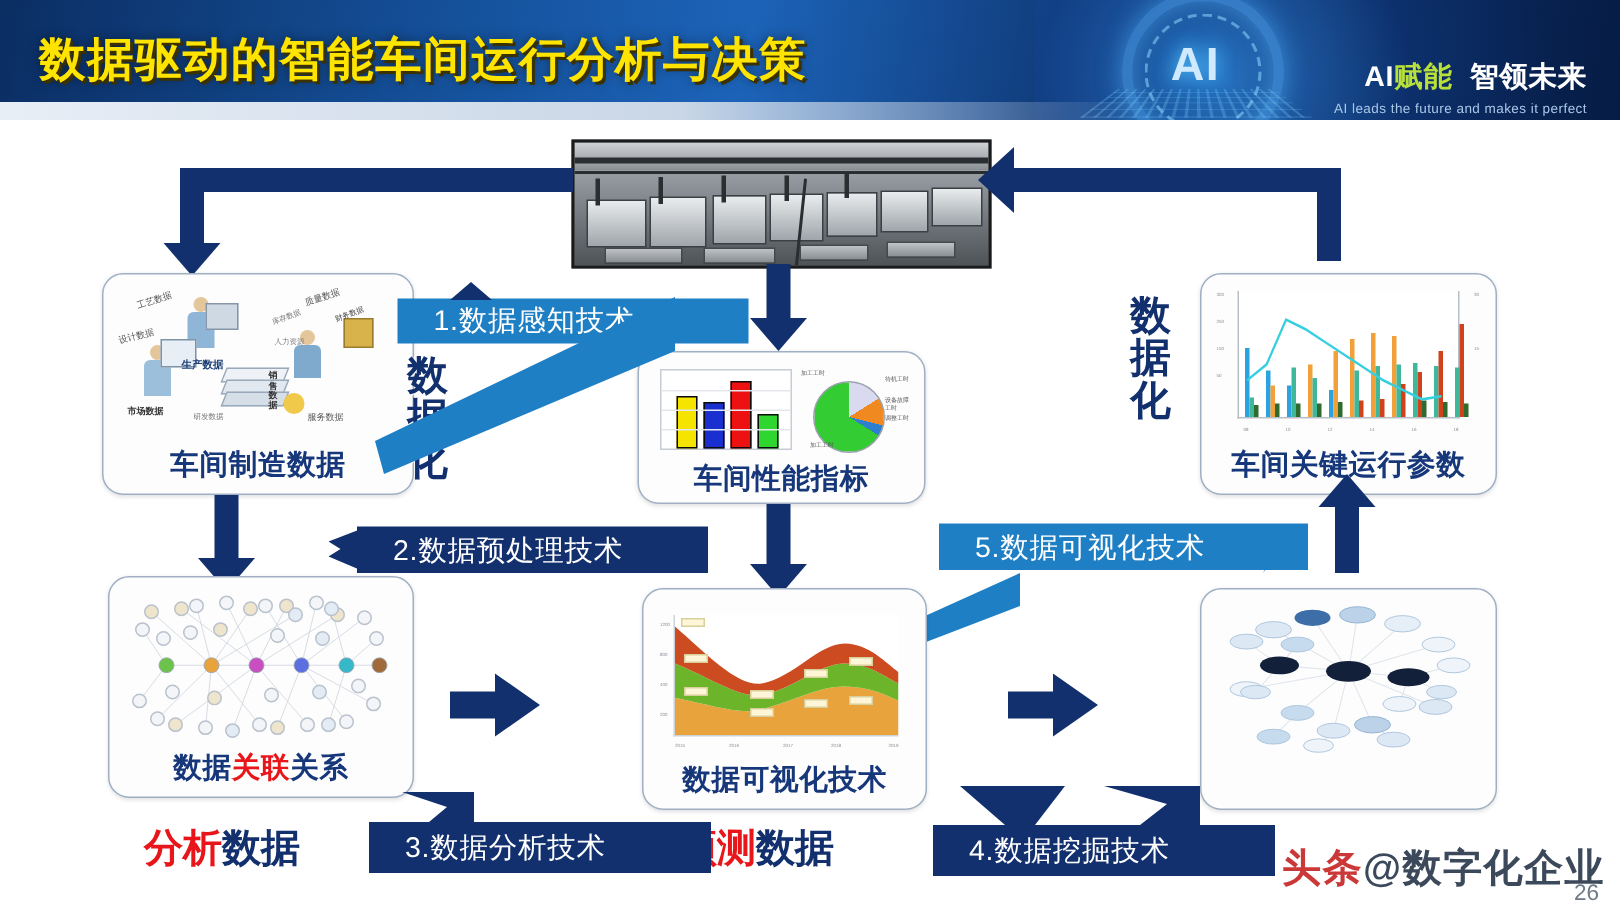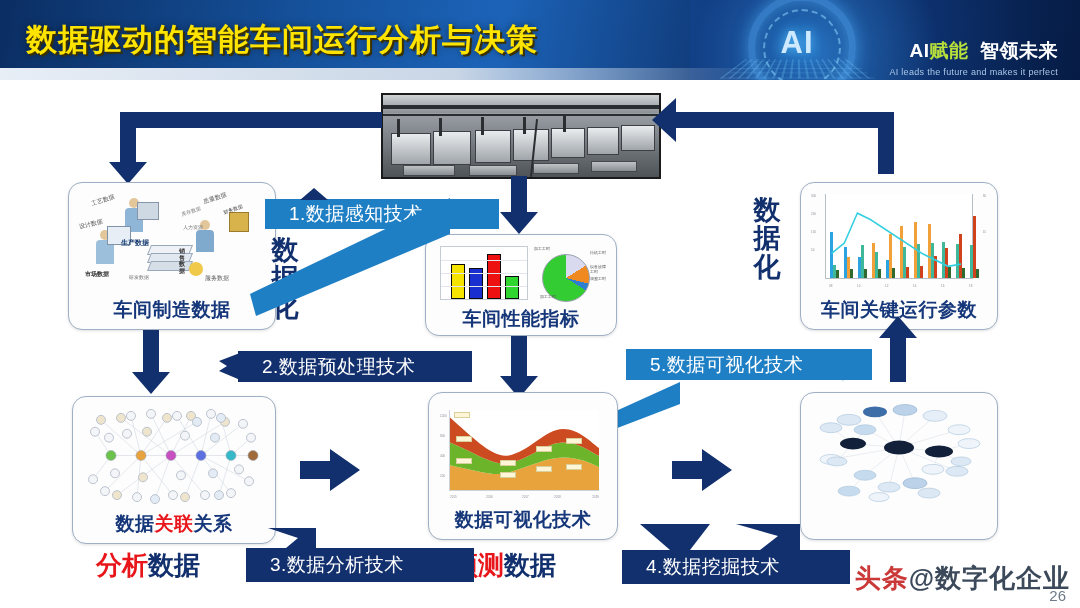--- a/index.html
+++ b/index.html
@@ -335,21 +335,21 @@
     <span>5.数据可视化技术</span>
   </div>
 
   <svg width="120" height="80" viewBox="0 0 120 80" style="position:absolute;left:560px;top:298px;">
     <polygon points="0,72 14,52 120,4 120,26" fill="#1f7fc4"></polygon>
   </svg>
   <svg width="70" height="60" viewBox="0 0 70 60" style="position:absolute;left:812px;top:268px;">
     <polygon points="0,2 54,2 30,34 38,18" fill="#1f7fc4"></polygon>
   </svg>
 
-  <div class="box" style="left:72px;top:316px;width:202px;height:146px;">
+  <div class="box" style="left:72px;top:304px;width:202px;height:146px;">
     <div class="thumb">
       <svg width="100%" height="100%" viewBox="0 0 186 104" preserveAspectRatio="none">
         <g stroke="#d2d8e0" stroke-width="0.6">
           <line x1="30" y1="52" x2="60" y2="52"></line>
             <line x1="60" y1="52" x2="90" y2="52"></line>
           <line x1="90" y1="52" x2="120" y2="52"></line>
             <line x1="120" y1="52" x2="150" y2="52"></line>
           <line x1="150" y1="52" x2="172" y2="52"></line>
           <line x1="60" y1="52" x2="20" y2="16"></line>
             <line x1="60" y1="52" x2="50" y2="12"></line>

